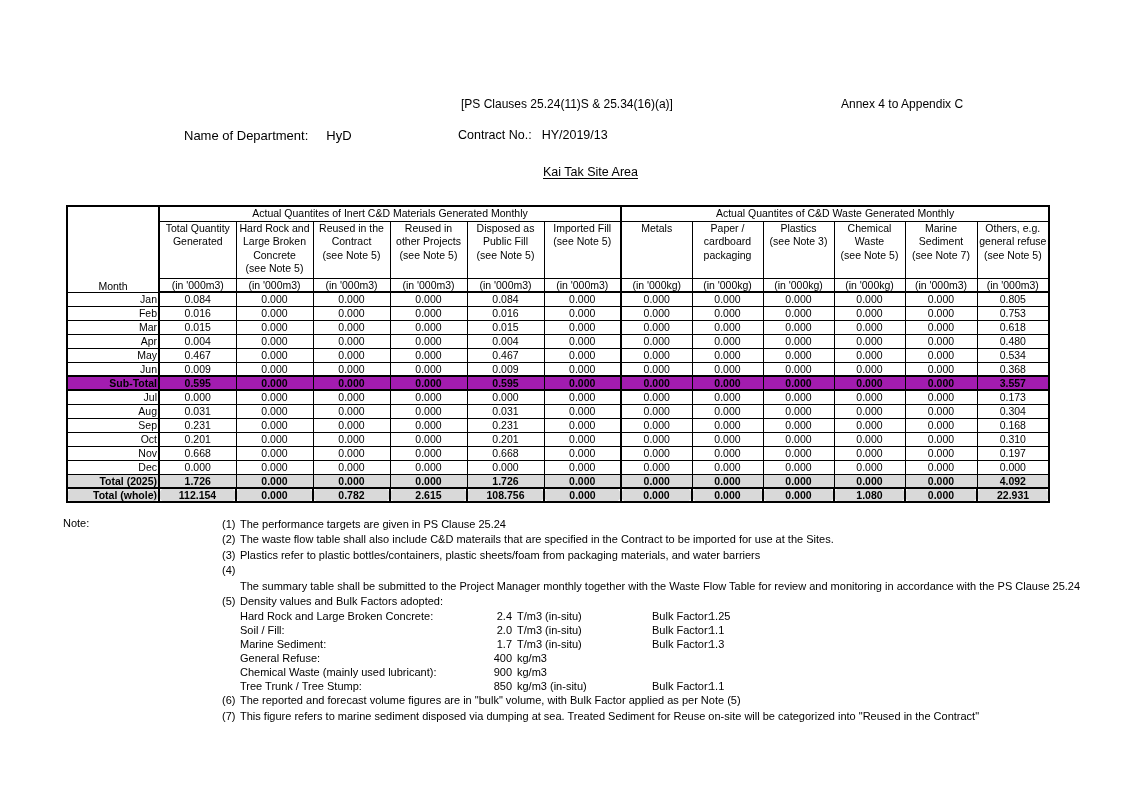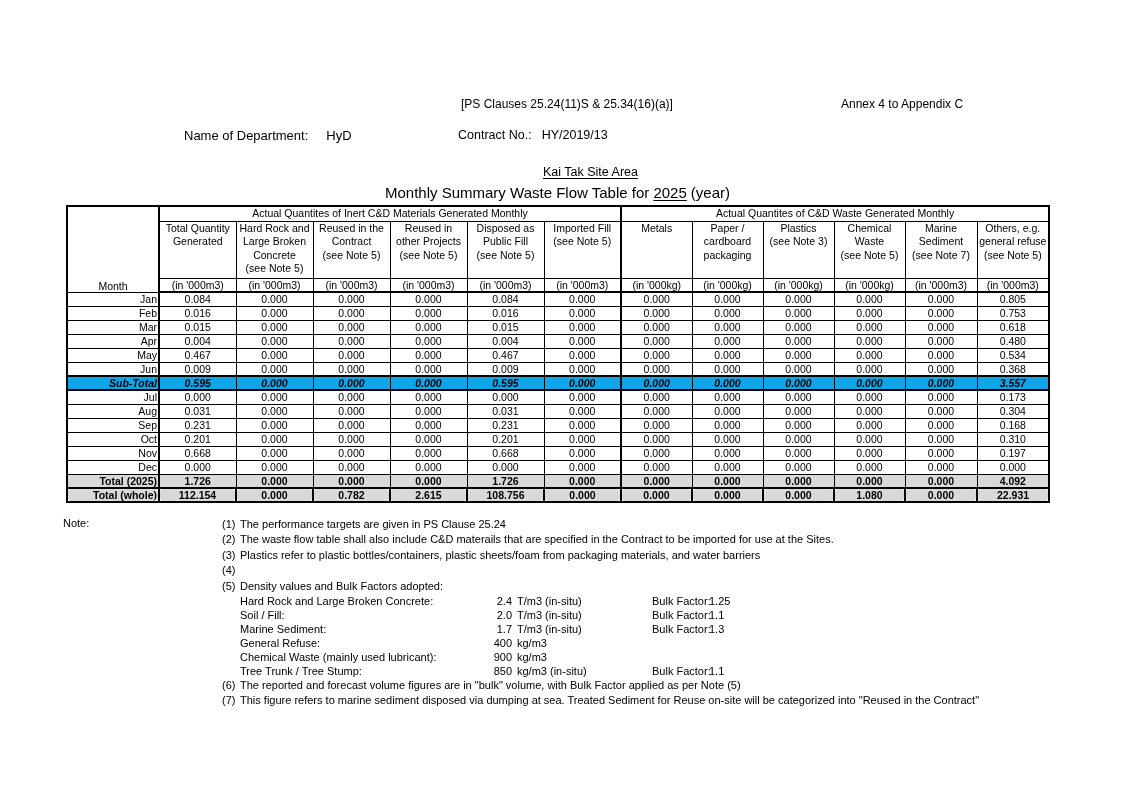--- a/index.html
+++ b/index.html
@@ -38,21 +38,21 @@
   tr.units-row { height:14px; }
   .group-hdr { text-align:center; vertical-align:middle; line-height:13px; }
   .month-cell { vertical-align:bottom; text-align:center; border-right-width:2px !important; padding-bottom:1px; }
   .col-hdr { text-align:center; vertical-align:top; white-space:pre-line; line-height:13.5px; padding-top:1px; }
   .unit { text-align:center; line-height:12px;margin-top:48px; }
   tr.units-row th { border-bottom-width:2px; }
   .group-end { border-right-width:2px !important; }
   tbody tr { height:14px; }
   tbody td { text-align:center; line-height:12px; }
   .row-label { text-align:right; padding-right:2px; border-right-width:2px !important; line-height:12px; }
-  tr.subtotal th, tr.subtotal td { background:#0ea5e9; font-weight:700; border-top-width:2px; border-bottom-width:2px;font-style:italic; }
+  tr.subtotal th, tr.subtotal td { background:#a21caf; font-weight:700; border-top-width:2px; border-bottom-width:2px; }
   tr.total th, tr.total td { background:#d9d9d9; font-weight:700; border-bottom-width:2px; }
   tr.total-whole th, tr.total-whole td { background:#d9d9d9; font-weight:700; border-top-width:2px; border-left-width:2px;border-radius:7px; }
   tr.total-whole td:last-child { border-right-width:2px; }
 
   
   .note-label { left:63px; top:517px; font-size:11px; }
   .notes-list { position:absolute; left:222px; top:517px; width:860px; font-size:11px; }
   .note-line { display:grid; grid-template-columns:18px 1fr; height:15.4px; line-height:15.4px; white-space:nowrap; }
   .density-block { padding-left:18px; }
   .density-row { display:grid; grid-template-columns:212px 55px 130px 52px 45px; column-gap:5px;
@@ -70,23 +70,20 @@
   <div class="abs annex">Annex 4 to Appendix C</div>
 
   <div class="abs dept-line">
     <span>Name of Department:</span><span class="val">HyD</span>
   </div>
   <div class="abs contract-line">
     <span>Contract No.:</span><span class="val">HY/2019/13</span>
   </div>
   <div class="abs site-area">Kai Tak Site Area</div>
 
-  <div class="abs table-title">
-    <span>Monthly Summary Waste Flow Table for </span><span class="year">2025</span><span>(year)</span>
-  </div>
 
   <table class="wft">
     <colgroup>
       <col class="c-month">
       <col class="c-inert">
         <col class="c-inert">
         <col class="c-inert">
         <col class="c-inert">
         <col class="c-inert">
         <col class="c-inert">
@@ -393,20 +390,24 @@
       </div>
       <div class="note-line">
         <span class="note-num">(3)</span>
         <span class="note-text">Plastics refer to plastic bottles/containers, plastic sheets/foam from packaging materials, and water barriers</span>
       </div>
       <div class="note-line">
         <span class="note-num">(4)</span>
         <span class="note-text"></span>
       </div>
       <div class="note-line">
+        <span class="note-num"></span>
+        <span class="note-text">The summary table shall be submitted to the Project Manager monthly together with the Waste Flow Table for review and monitoring in accordance with the PS Clause 25.24</span>
+      </div>
+      <div class="note-line">
         <span class="note-num">(5)</span>
         <span class="note-text">Density values and Bulk Factors adopted:</span>
       </div>
       <div class="density-block">
         <div class="density-row">
           <span class="dcol dcol-material">Hard Rock and Large Broken Concrete:</span>
           <span class="dcol dcol-value">2.4</span>
           <span class="dcol dcol-unit">T/m3 (in-situ)</span>
           <span class="dcol dcol-bf_label">Bulk Factor:</span>
           <span class="dcol dcol-bf">1.25</span>

